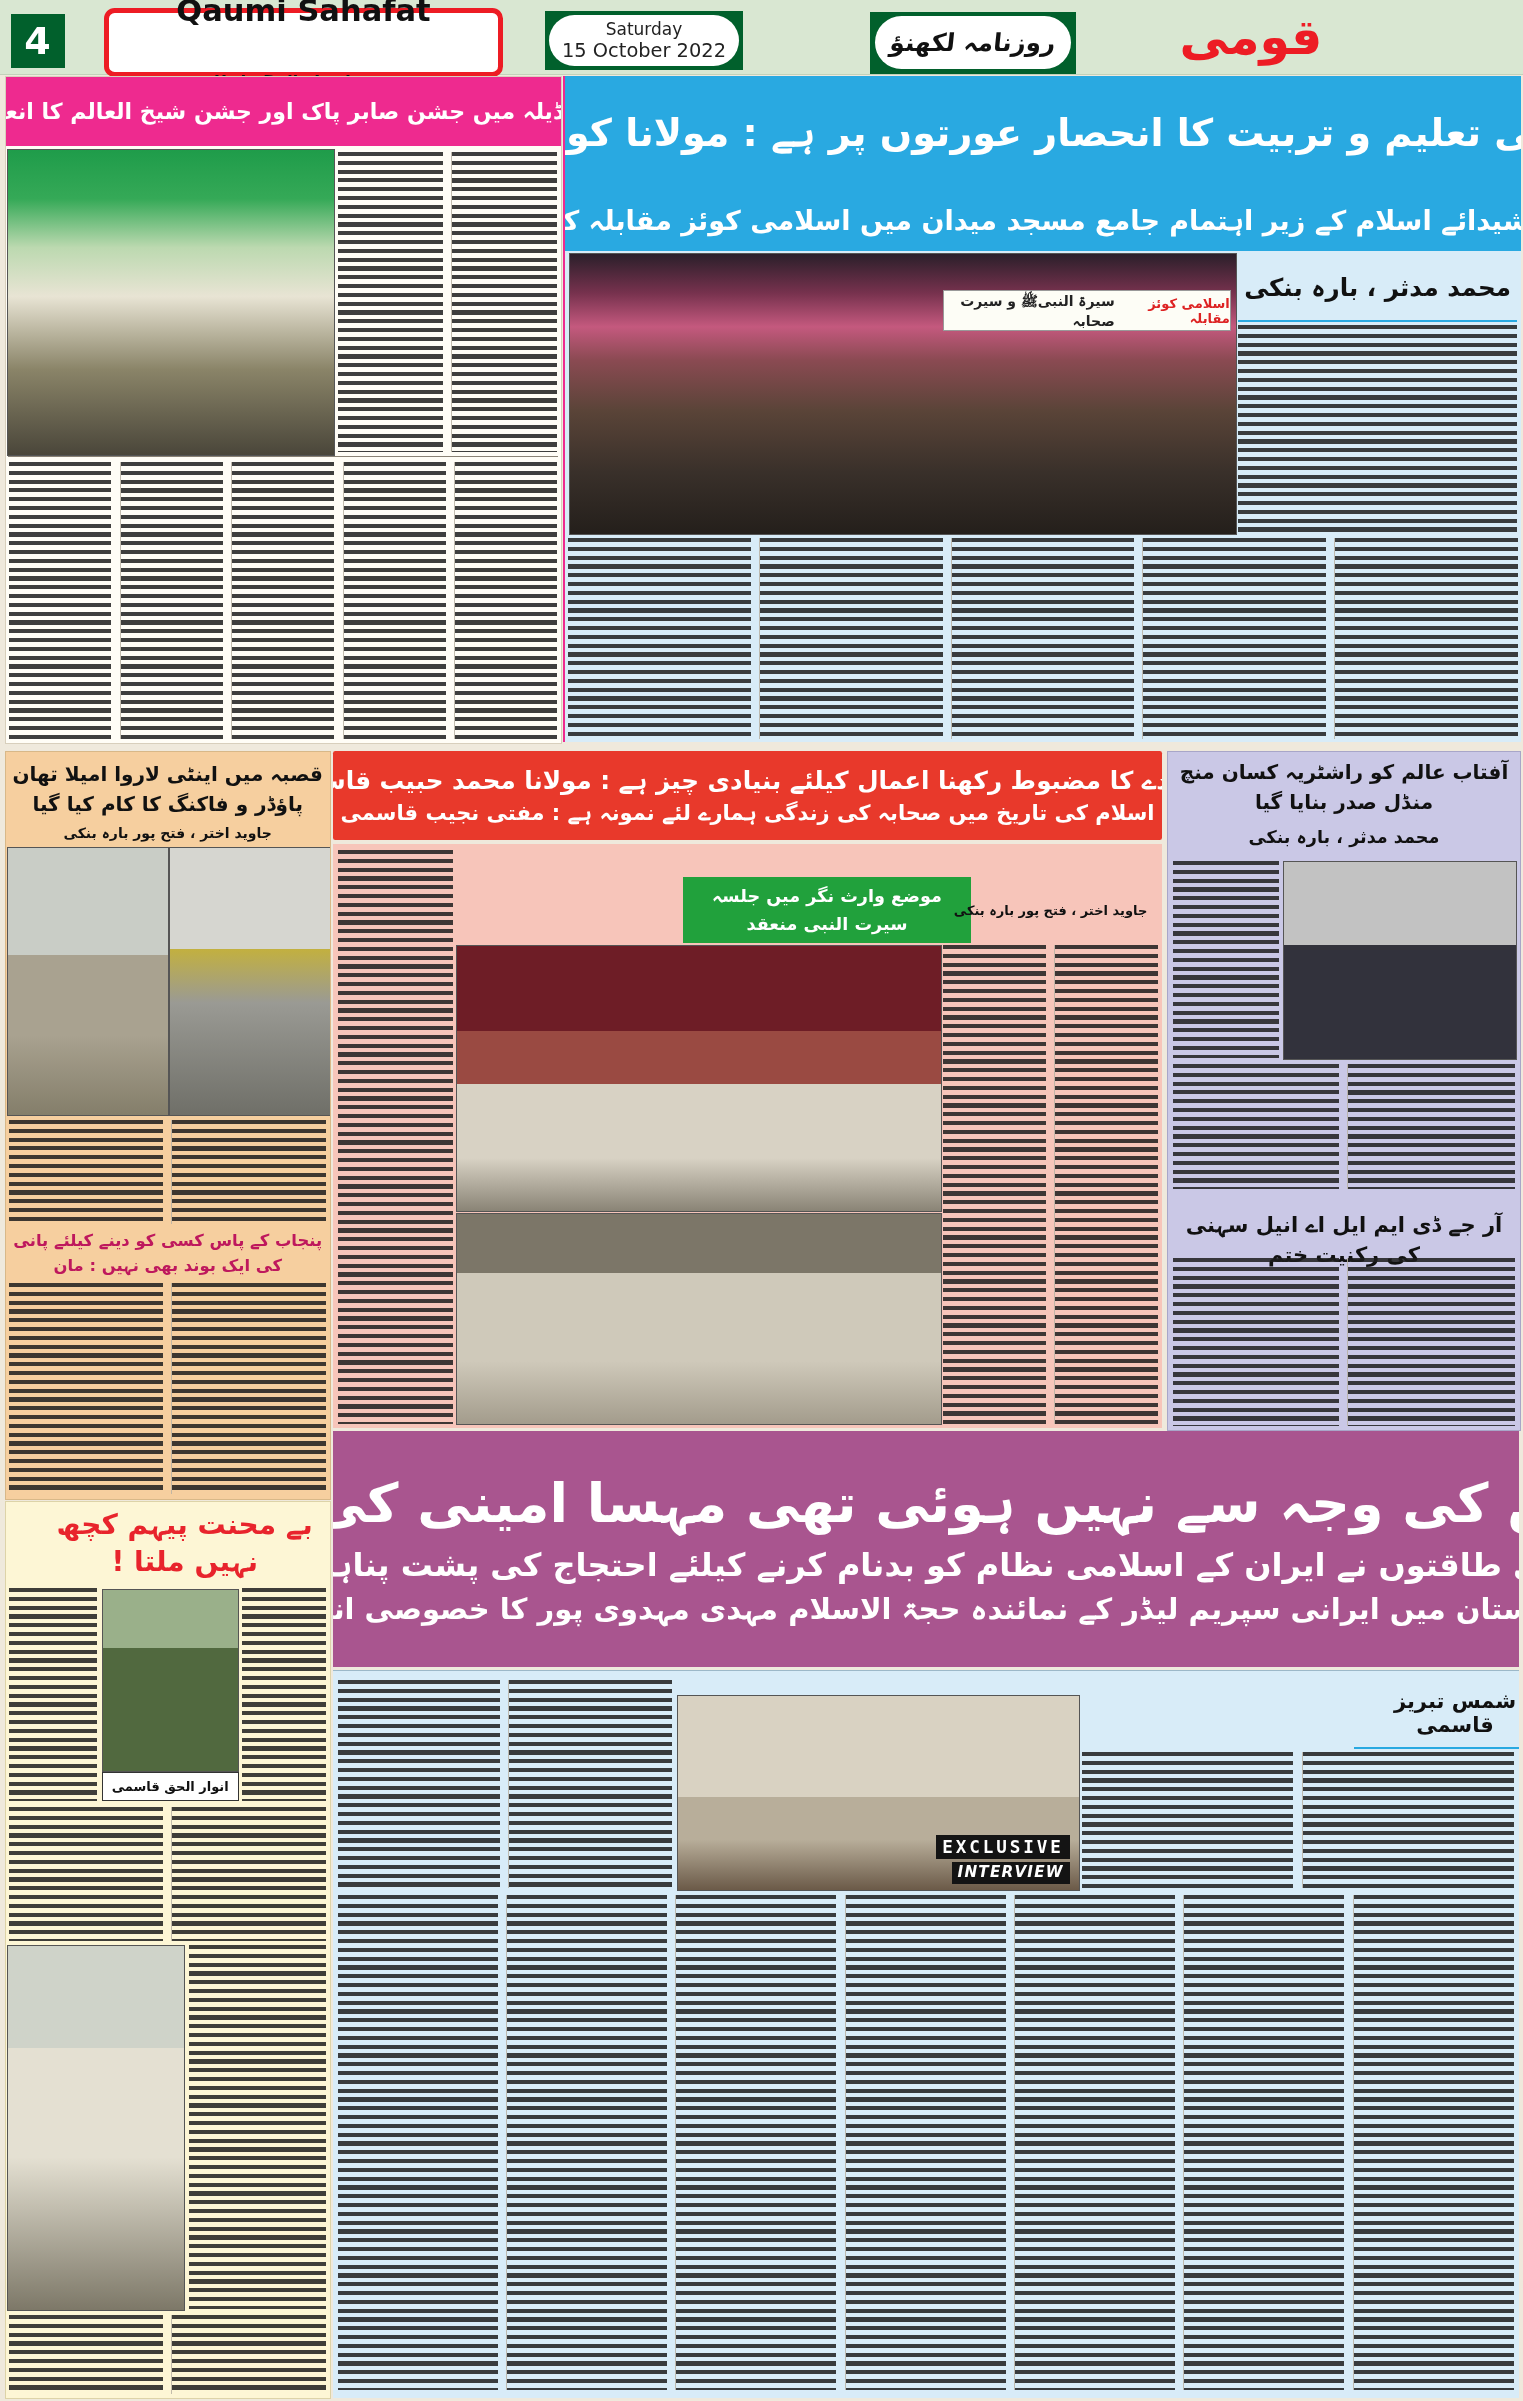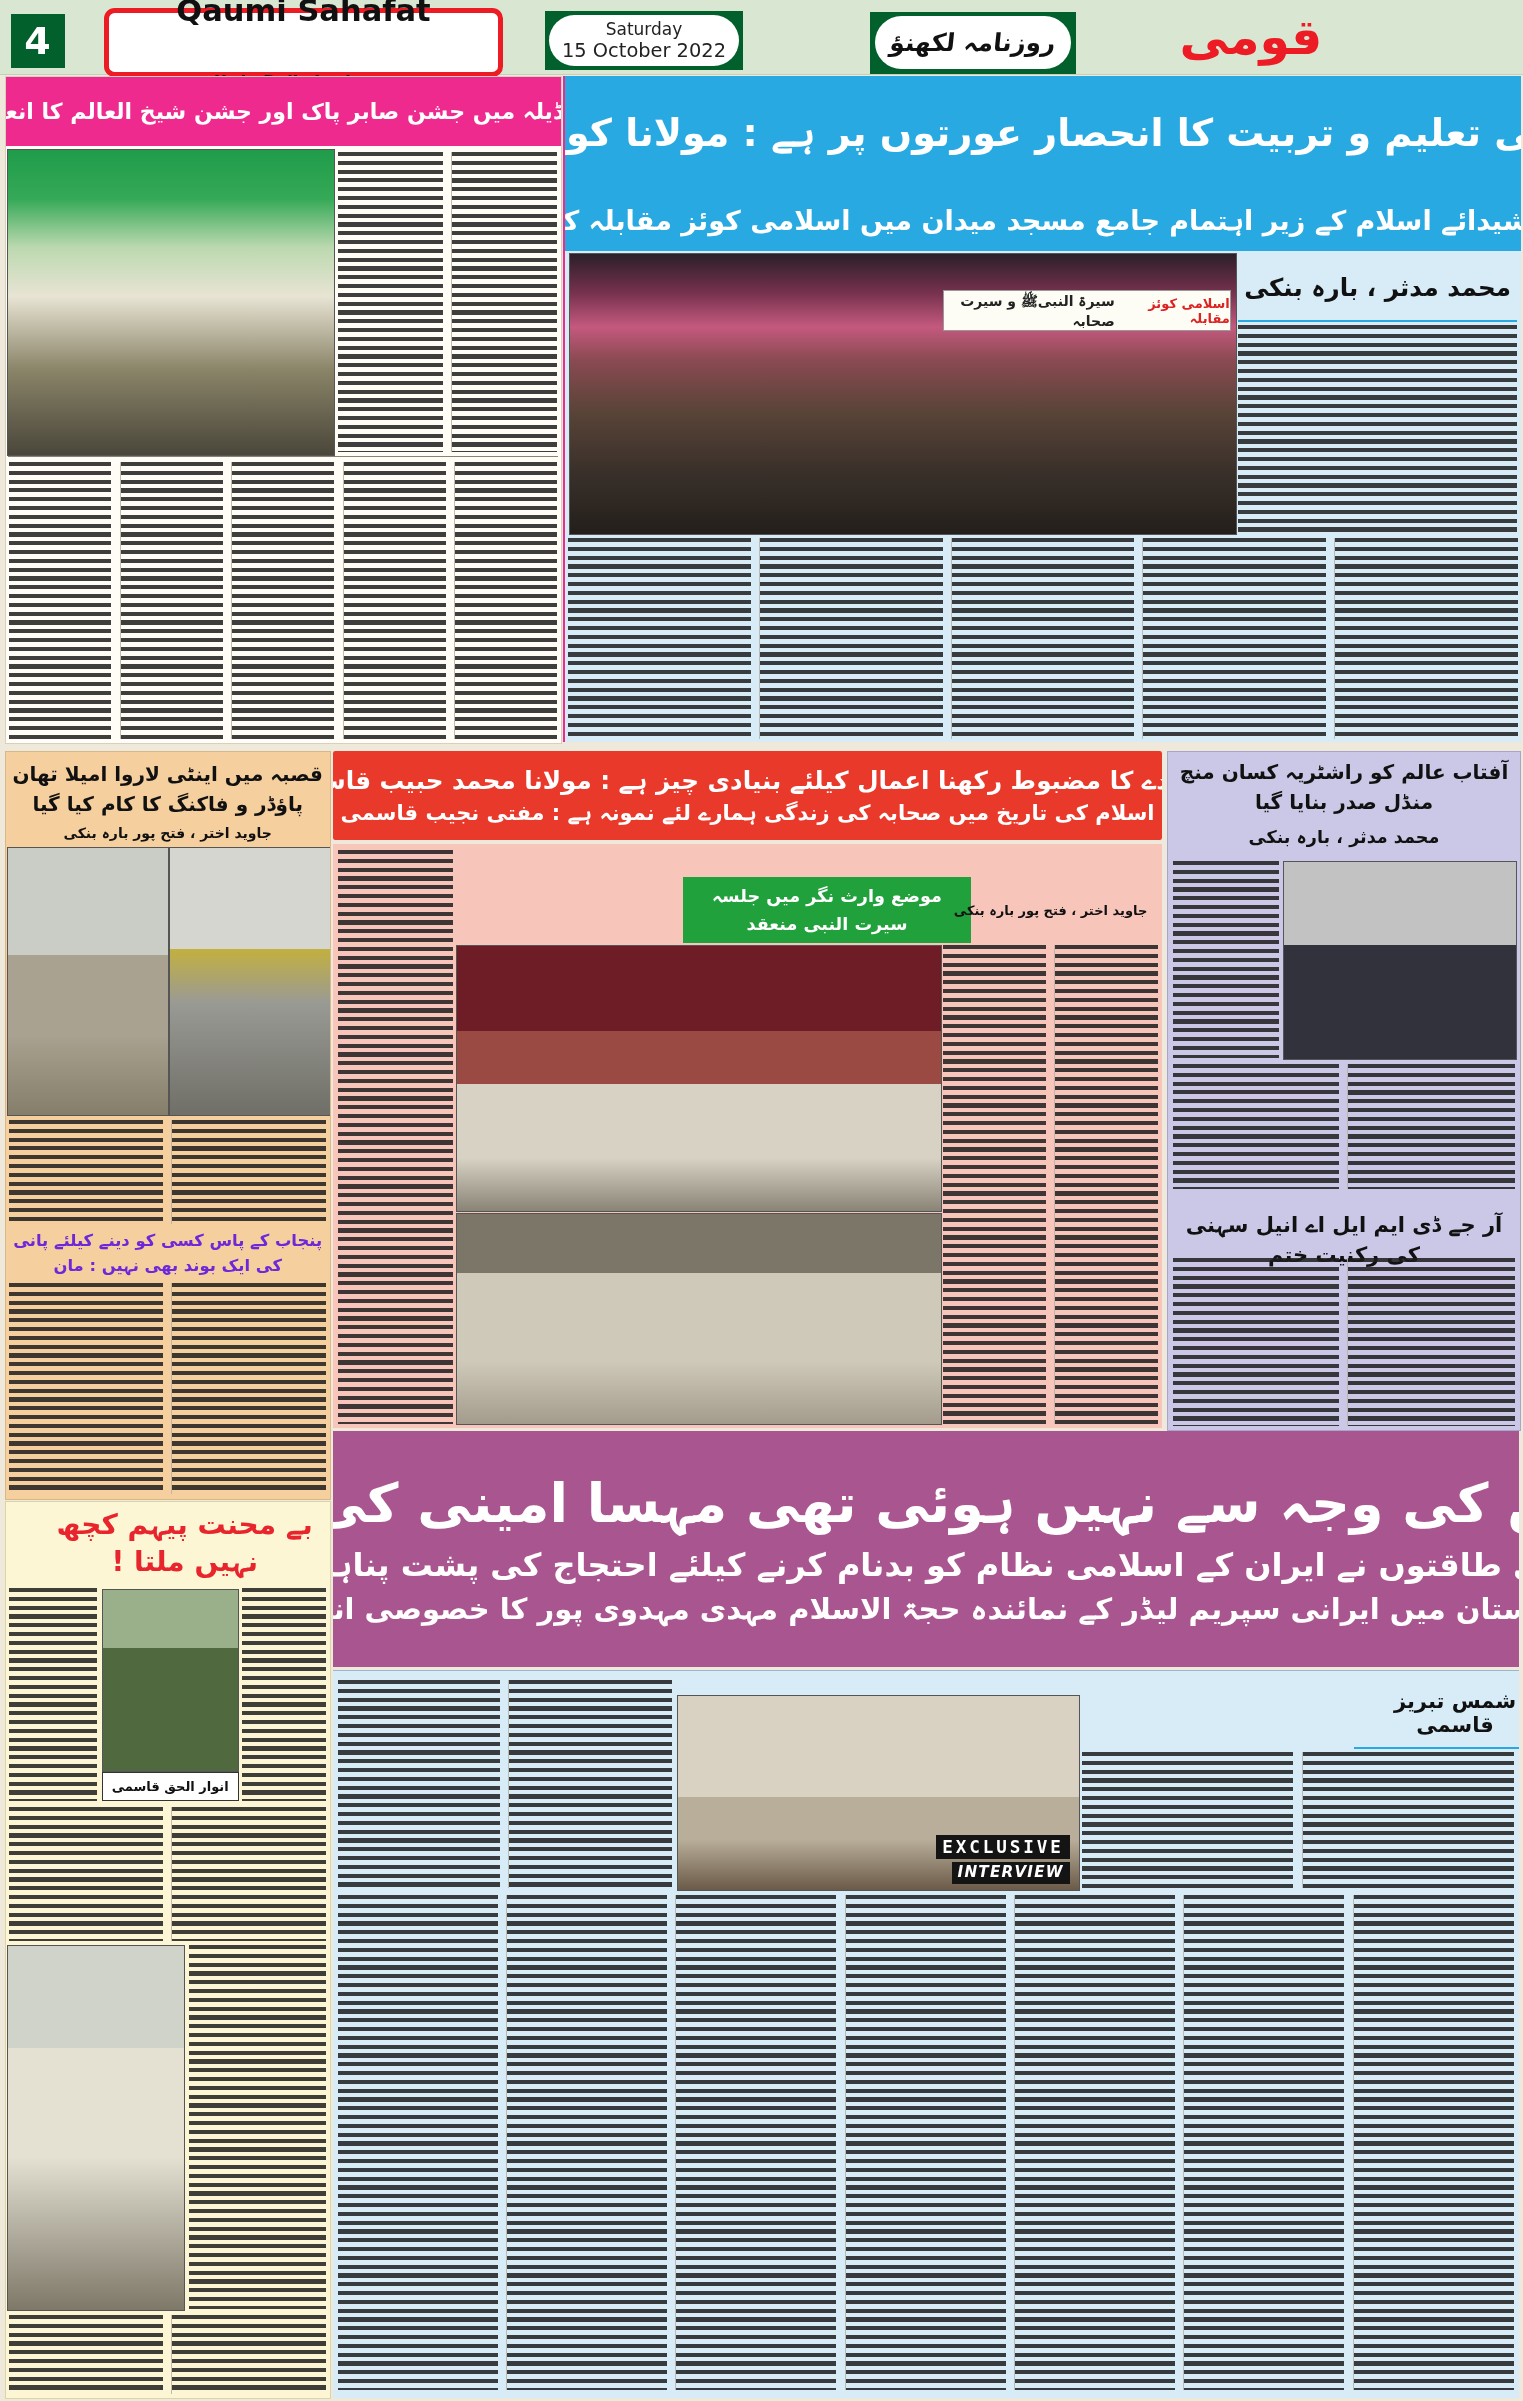--- a/index.html
+++ b/index.html
@@ -67,21 +67,21 @@
 
   
   .qasba{left:4.7px;top:751px;width:324px;height:747px;background:var(--peach);border:0.6px solid #d8b888;}
   .qasba-head{left:0;top:3.5px;width:324px;height:66px;font-size:20px;font-weight:bold;color:#111;line-height:1.5;}
   .qasba-byline{left:0;top:69px;width:324px;height:23.5px;font-size:14px;}
   .ph-worker{left:1.2px;top:95px;width:160px;height:267px;
       background:linear-gradient(180deg,#c9cdc6 0%,#c9cdc6 40%,#a9a290 40%,#a9a290 70%,#847e6a 100%);}
   .ph-auto{left:163px;top:95px;width:160px;height:267px;
       background:linear-gradient(180deg,#d6d6d0 0%,#d6d6d0 38%,#c2b040 38%,#9a9a94 58%,#6f6f68 100%);}
   .qasba-colsA{left:3.5px;top:368px;width:317px;height:104px;}
-  .punjab-head{left:0;top:476px;width:324px;height:52px;font-size:16.4px;font-weight:bold;color:#6d28d9;line-height:1.5;}
+  .punjab-head{left:0;top:476px;width:324px;height:52px;font-size:16.4px;font-weight:bold;color:#be185d;line-height:1.5;}
   .qasba-colsB{left:3.5px;top:531px;width:317px;height:211px;}
 
   
   .jalsa{left:333px;top:844px;width:829px;height:584px;background:var(--pink);}
   .jalsa-left{left:4.7px;top:5.9px;width:115px;height:574px;}
   .mauza-head{left:350px;top:33px;width:288px;height:66px;background:var(--green_sub);font-size:17.6px;line-height:1.6;}
   .mauza-byline{left:610px;top:33px;width:215px;height:66px;font-size:13px;}
   .ph-speaker{left:123px;top:101px;width:484px;height:265px;
       background:linear-gradient(180deg,#6e1d26 0%,#6e1d26 32%,#9a4a42 32%,#9a4a42 52%,#d8d2c4 52%,#d8d2c4 80%,#8a8476 100%);}
   .ph-crowd{left:123px;top:369px;width:484px;height:210px;

